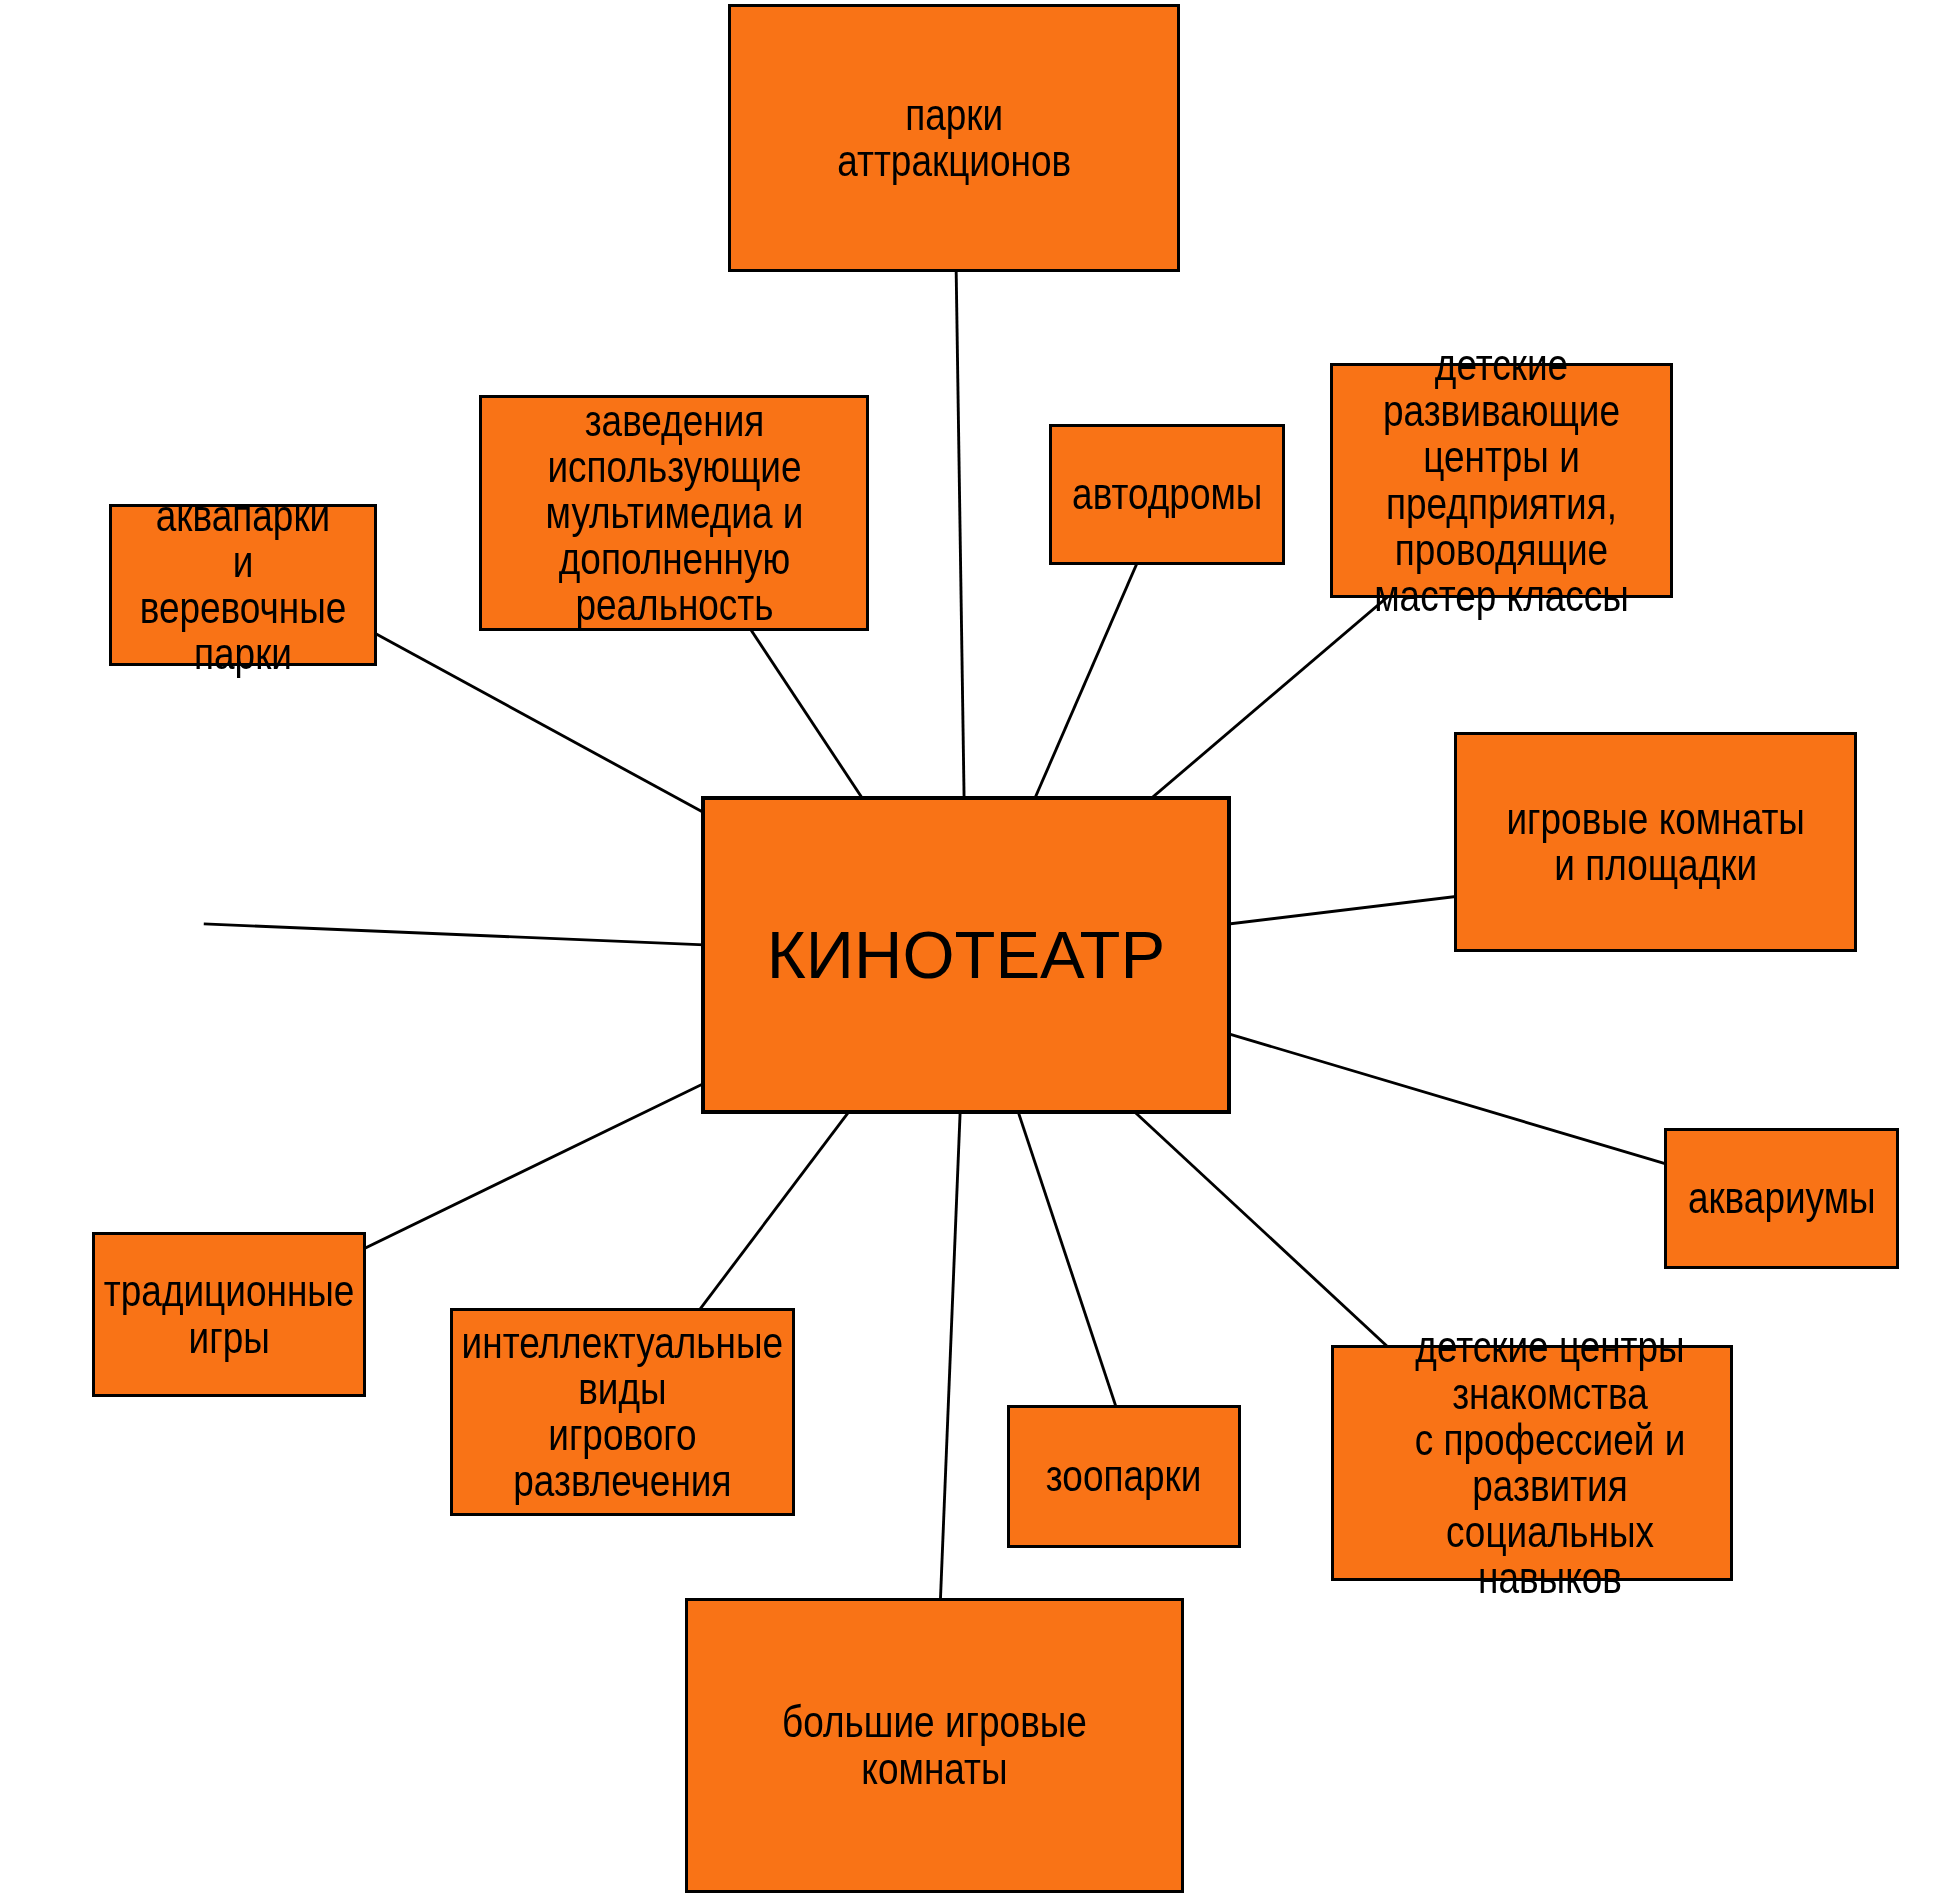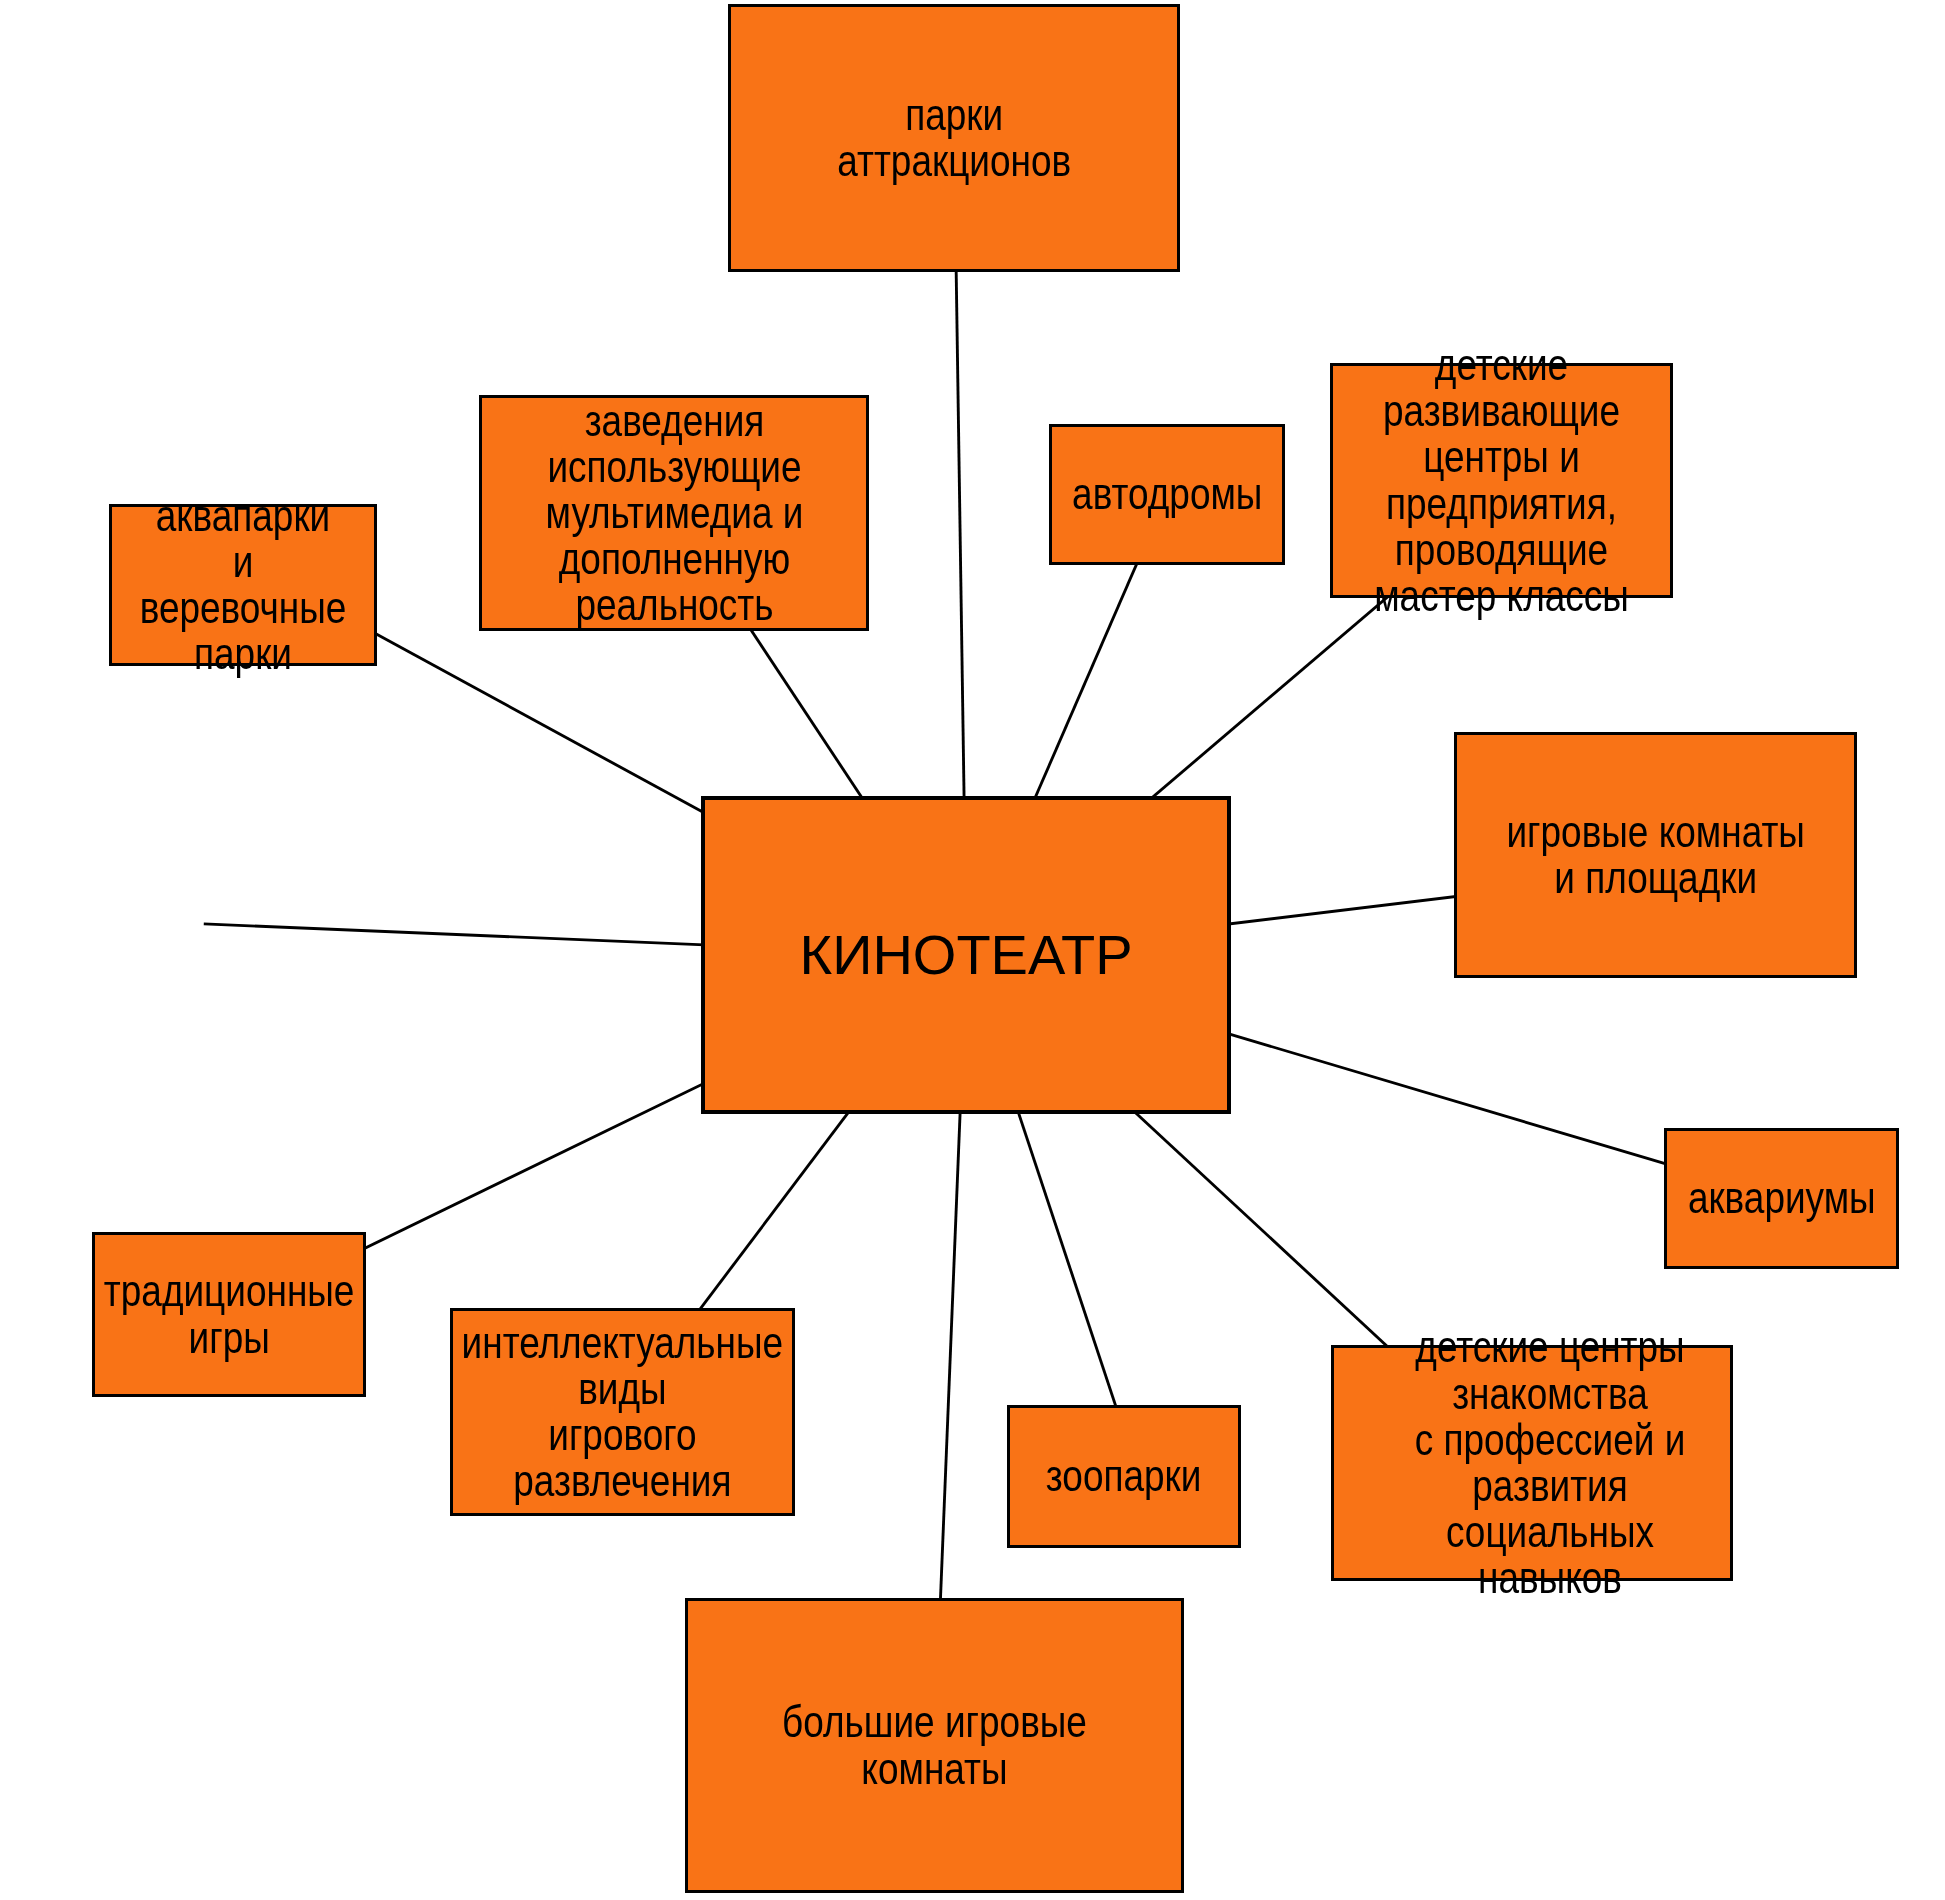--- a/index.html
+++ b/index.html
@@ -38,21 +38,21 @@
     width: max-content;
     font-size: 44px;
     line-height: 1.05;
     transform: scaleX(0.84);
     transform-origin: 50% 50%;
   }
   .node.center {
     border-width: 4.1px;
   }
   .node.center .label {
-    font-size: 56px;
+    font-size: 67px;
     transform: none;
   }
 </style>
 </head>
 <body>
 
 <div class="canvas">
 
   <svg class="wires" viewBox="0 0 2378 2323">
     <line x1="1181" y1="1168" x2="1166" y2="169" stroke-width="3.5" stroke="#000000"></line>
@@ -99,21 +99,21 @@
 мастер классы</div>
   </div>
 
   <div class="node" style="left:109px; top:504px; width:268px; height:162px;justify-content:center;">
     <div class="label">аквапарки
 и веревочные
 парки</div>
   </div>
 
 
-  <div class="node" style="left:1454px; top:732px; width:403px; height:246px;">
+  <div class="node" style="left:1454px; top:732px; width:403px; height:220px;">
     <div class="label">игровые комнаты
 и площадки</div>
   </div>
 
   <div class="node" style="left:1664px; top:1128px; width:235px; height:141px;">
     <div class="label">аквариумы</div>
   </div>
 
   <div class="node" style="left:92px; top:1232px; width:274px; height:165px;">
     <div class="label">традиционные

